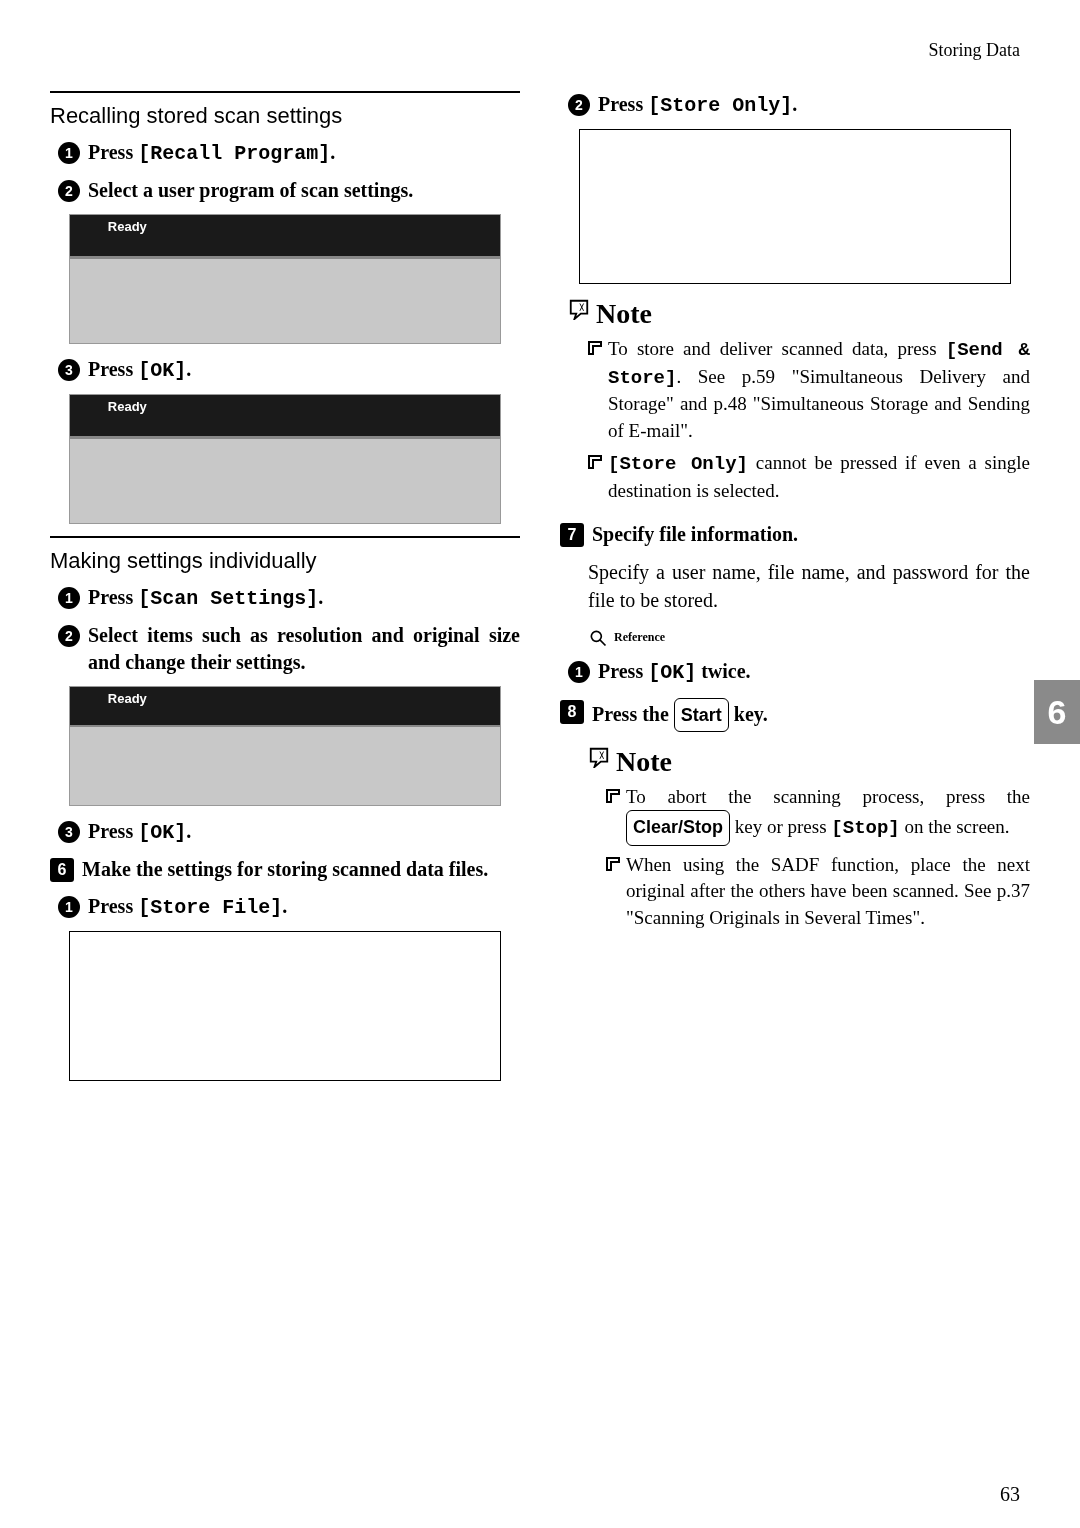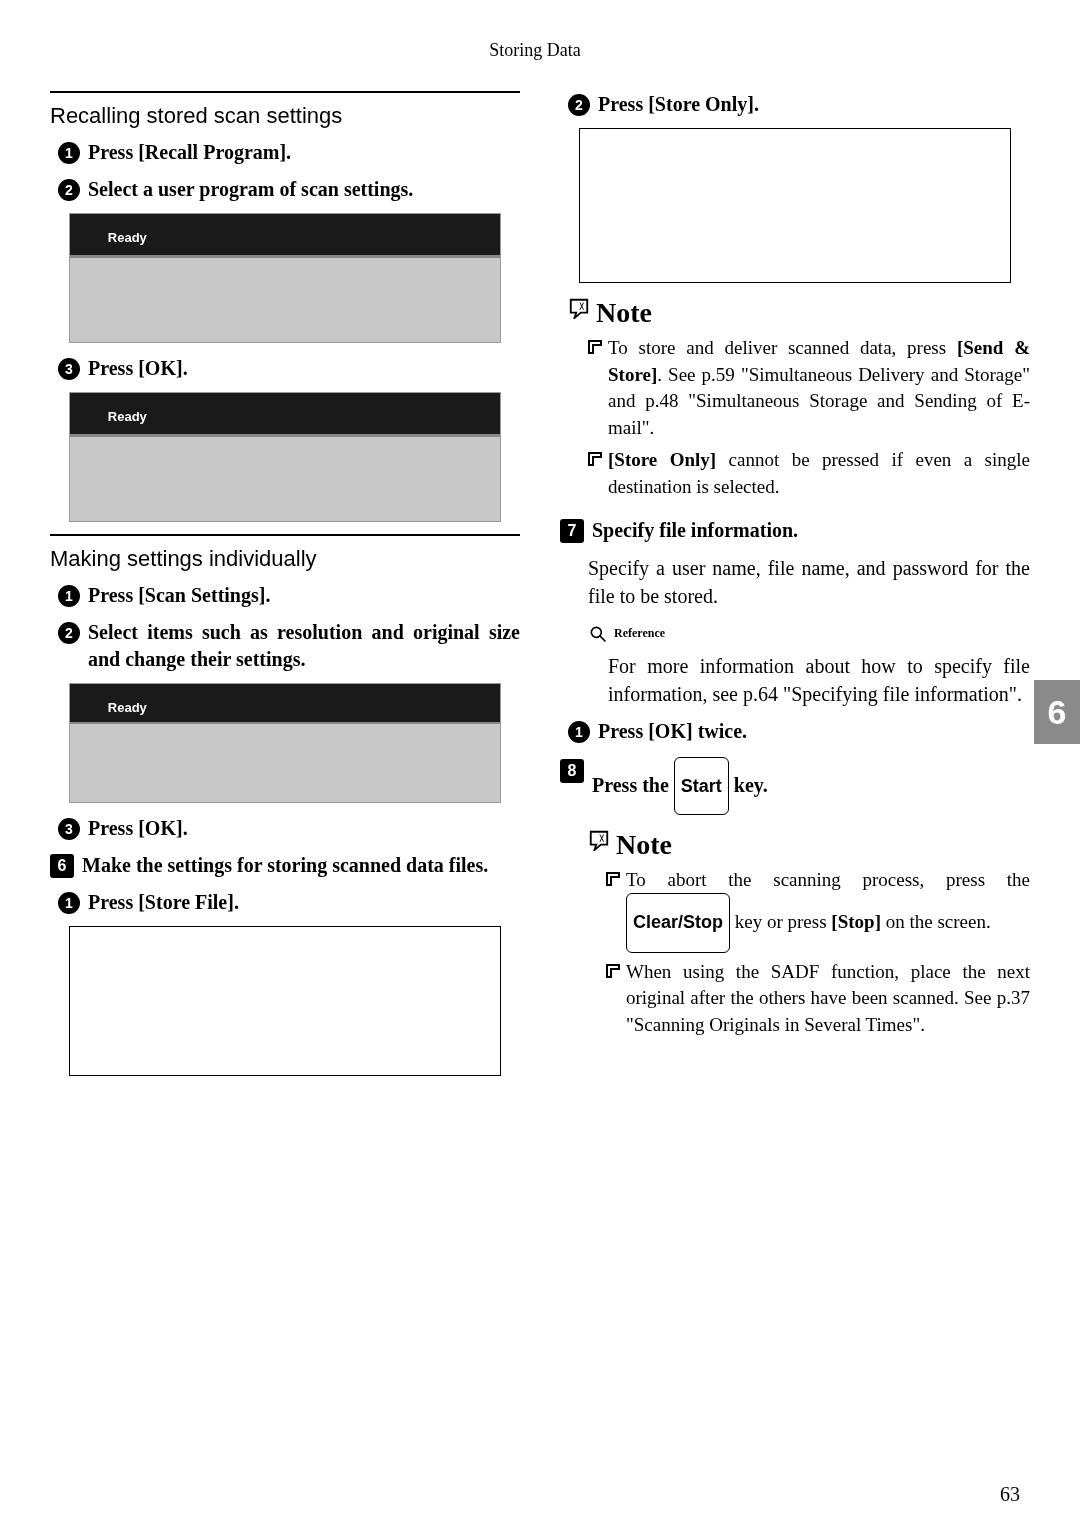--- a/index.html
+++ b/index.html
@@ -6,21 +6,21 @@
   body {
     font-family: Georgia, 'Times New Roman', serif;
     background: #fff;
     color: #000;
     width: 1080px;
     height: 1528px;
     position: relative;
     padding: 40px 50px;
   }
   .header-right {
-    text-align: center;
+    text-align: right;
     font-size: 18px;
     margin-bottom: 20px;
     padding-right: 10px;
   }
   .columns {
     display: flex;
     gap: 40px;
   }
   .col {
     flex: 1;
@@ -85,21 +85,21 @@
     background: linear-gradient(to bottom,#1a1a1a 0 32%, #888 32% 34%, #c8c8c8 34% 100%);
     border: 1px solid #999;
     margin: 8px auto 12px auto;
     position: relative;
   }
   .screenshot-placeholder.small {
     height: 120px;
   }
   .sp-label {
     position: absolute;
-    top: 16px; left: 38px;
+    top: 4px; left: 38px;
     color: #fff;
     font-family: Arial, sans-serif;
     font-weight: bold;
     font-size: 13px;
   }
   .screenshot-blank {
     width: 92%;
     height: 150px;
     border: 1px solid #000;
     margin: 8px auto 12px auto;
@@ -137,28 +137,28 @@
     right:-2px; bottom:-2px;
     width: 8px; height:8px;
     background:#fff;
     border-left:2px solid #000;
     border-top:2px solid #000;
   }
   .key-pill {
     display: inline-block;
     border: 1.5px solid #000;
     border-radius: 6px;
-    padding: 16px 6px;
+    padding: 4px 6px;
     font-family: Arial, sans-serif;
     font-weight: bold;
     font-size: 18px;
     vertical-align: baseline;
   }
   .ui-bold {
-    font-family: Liberation Serif, serif;
+    font-family: Liberation Mono, monospace;
     font-weight: bold;
   }
   .side-tab {
     position: absolute;
     right: 0;
     top: 680px;
     width: 46px;
     height: 64px;
     background: #8a8a8a;
     color: #fff;
@@ -309,21 +309,20 @@
     <div class="step-indent just" style="margin-left:28px;">Specify a user name, file name, and password for the file to be stored.</div>
 
     <div class="ref-row">
       <svg class="ref-icon" viewBox="0 0 24 24">
           <circle cx="10" cy="10" r="6" fill="none" stroke="#000" stroke-width="2"></circle>
           <line x1="14" y1="14" x2="21" y2="21" stroke="#000" stroke-width="2"></line>
         </svg>
       <span class="bold">Reference</span>
     </div>
 
-    <div class="step-indent just" style="margin-left:48px;">For more information about how to specify file information, see p.64 "Specifying file information".</div>
 
     <div class="step">
       <span class="circle-num">1</span>
       <div class="step-body bold">
         <span>Press </span><span class="ui-bold">[OK]</span><span> twice.</span>
       </div>
     </div>
 
     <div class="step" style="margin-left:0; margin-top:12px;">
       <span class="square-num">8</span>

